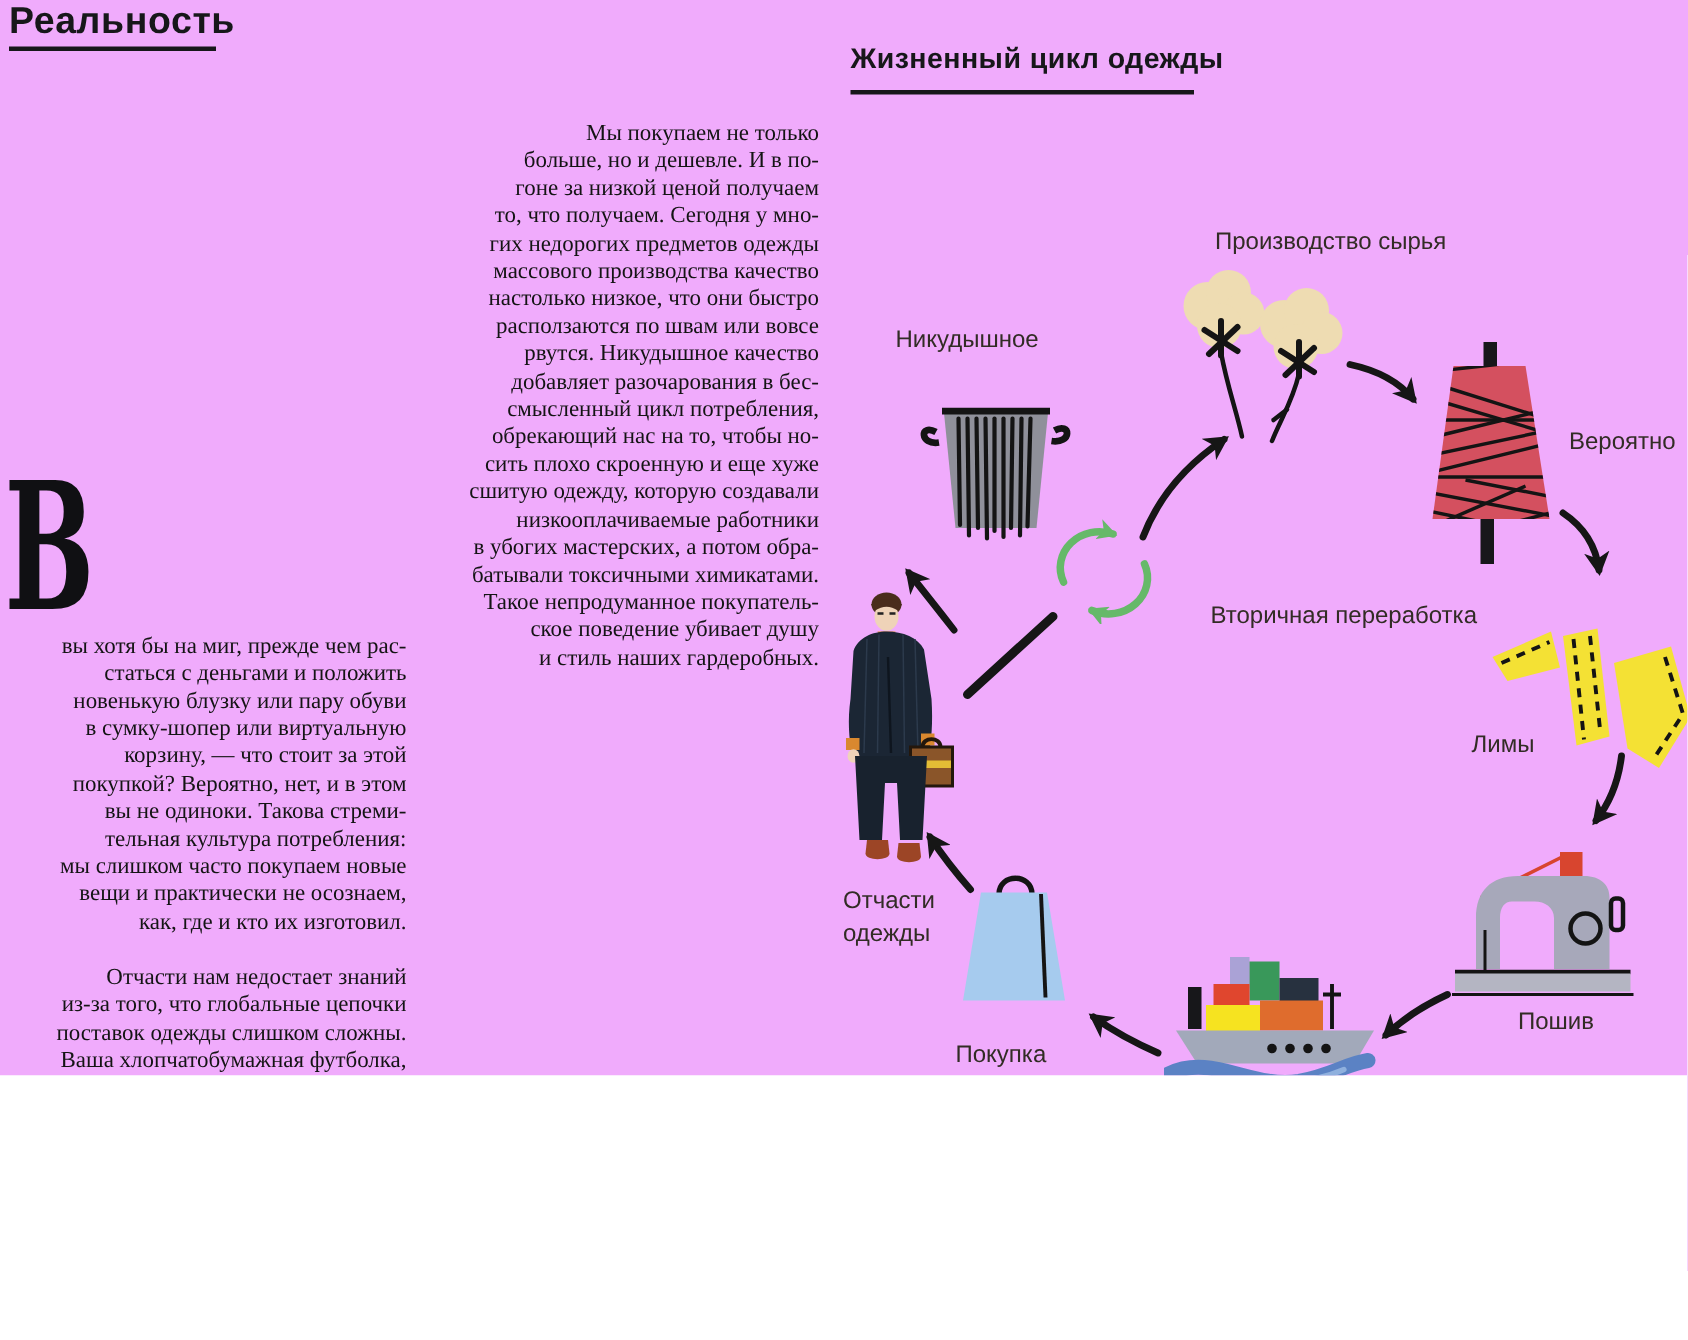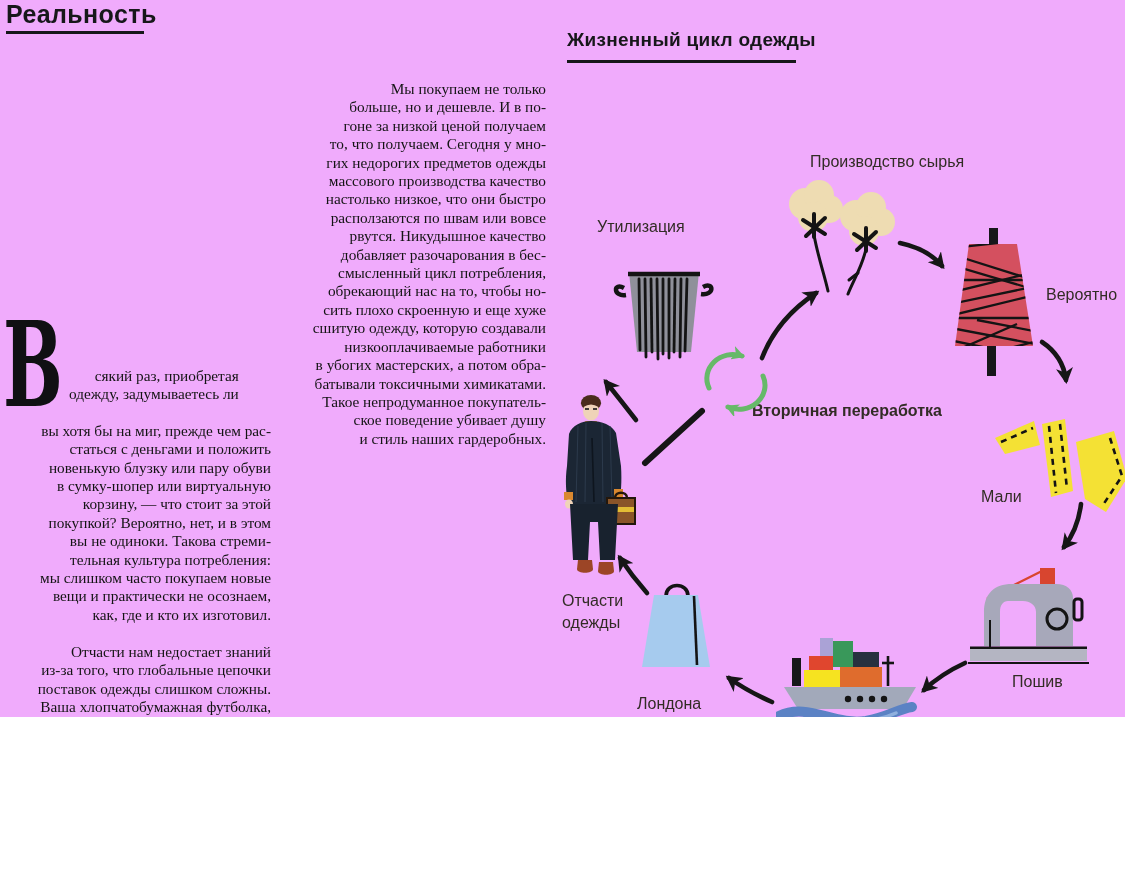--- a/index.html
+++ b/index.html
@@ -29,22 +29,20 @@
 <body>
 
 <div id="page">
 
   <div class="page-title">Реальность</div>
   <div class="title-rule" style="left:6px;top:31px;width:138px;height:3px;"></div>
 
   <div class="bodycol" style="left:7px;top:297px;width:264px;">
     <div class="dropcap-row">
       <div class="dropcap"><span>В</span></div>
-      <div class="dc-lines">сякий раз, приобретая
-одежду, задумываетесь ли</div>
     </div>
     <div>вы хотя бы на миг, прежде чем рас-
 статься с деньгами и положить
 новенькую блузку или пару обуви
 в сумку-шопер или виртуальную
 корзину, — что стоит за этой
 покупкой? Вероятно, нет, и в этом
 вы не одиноки. Такова стреми-
 тельная культура потребления:
 мы слишком часто покупаем новые
@@ -86,27 +84,27 @@
 Такое непродуманное покупатель-
 ское поведение убивает душу
 и стиль наших гардеробных.</div>
 
   <div class="pagenum" style="left:254px;top:866px;">12</div>
 
   <div class="diag-title">Жизненный цикл одежды</div>
   <div class="title-rule" style="left:567px;top:60px;width:229px;height:3px;"></div>
 
   <div class="lbl" style="left:810px;top:151px;">Производство сырья</div>
-  <div class="lbl" style="left:597px;top:216px;">Утилизация</div>
+  <div class="lbl" style="left:597px;top:216px;">Никудышное</div>
   <div class="lbl" style="left:1046px;top:284px;">Вероятно</div>
-  <div class="lbl" style="left:752px;top:400px;font-weight:bold;">Вторичная переработка</div>
-  <div class="lbl" style="left:981px;top:486px;">Мали</div>
+  <div class="lbl" style="left:807px;top:400px;">Вторичная переработка</div>
+  <div class="lbl" style="left:981px;top:486px;">Лимы</div>
   <div class="lbl" style="left:562px;top:590px;">Отчасти
 одежды</div>
-  <div class="lbl" style="left:637px;top:693px;">Лондона</div>
+  <div class="lbl" style="left:637px;top:693px;">Покупка</div>
   <div class="lbl" style="left:1012px;top:671px;">Пошив</div>
   <div class="lbl" style="left:758px;top:750px;">Транспортировка</div>
 
   <svg class="illus" style="left:556px;top:130px;" width="569" height="660" viewBox="0 0 569 660">
     <defs>
       <marker id="ah" markerUnits="userSpaceOnUse" markerWidth="17" markerHeight="17" refX="12" refY="8.5" orient="auto">
         <path d="M0,0 L16,8.5 L0,17 L4.5,8.5 Z" fill="#161616"></path>
       </marker>
     </defs>
     <g fill="none" stroke="#161616" stroke-width="4.6" stroke-linecap="round">

